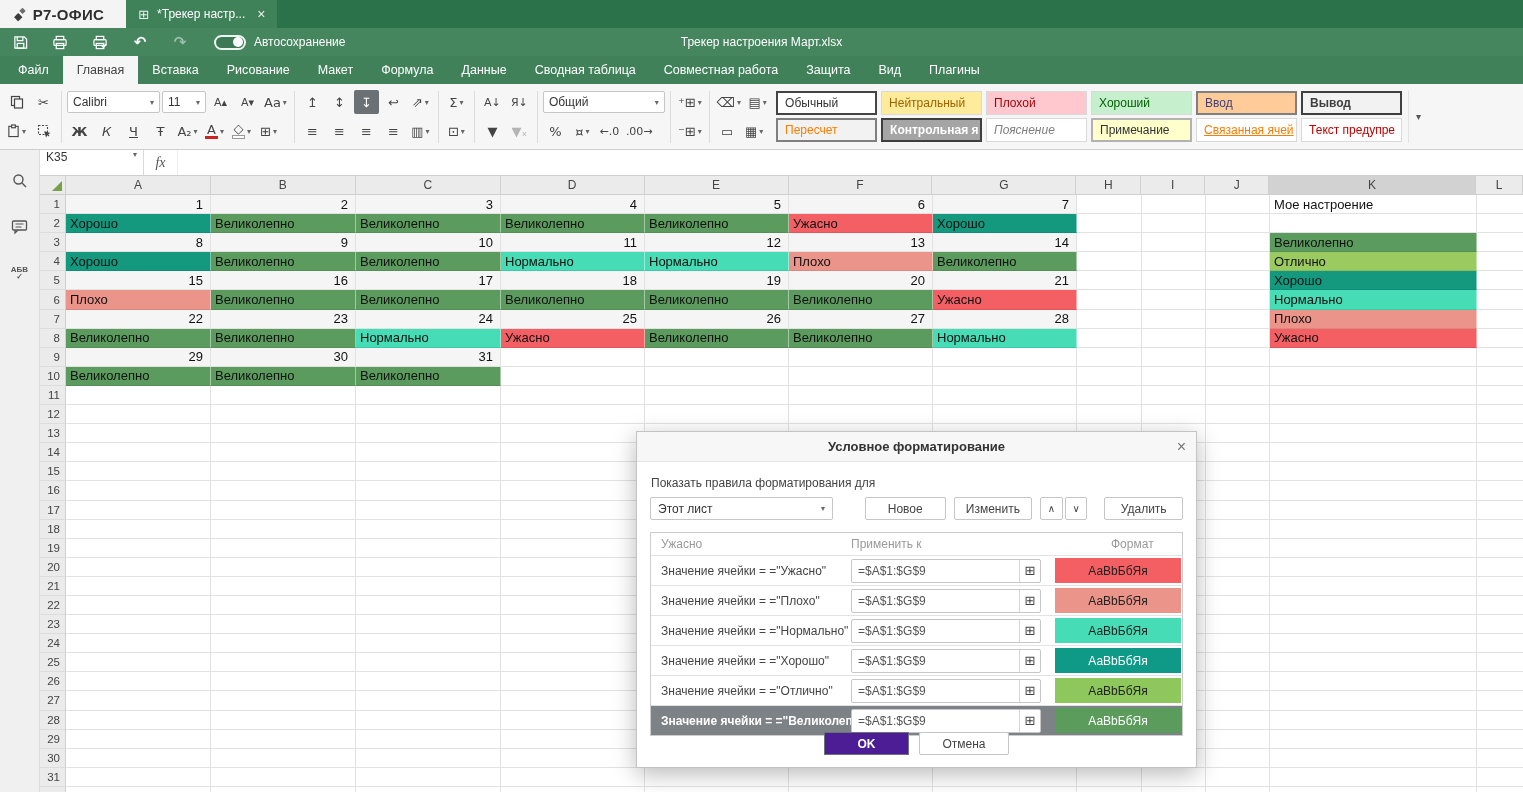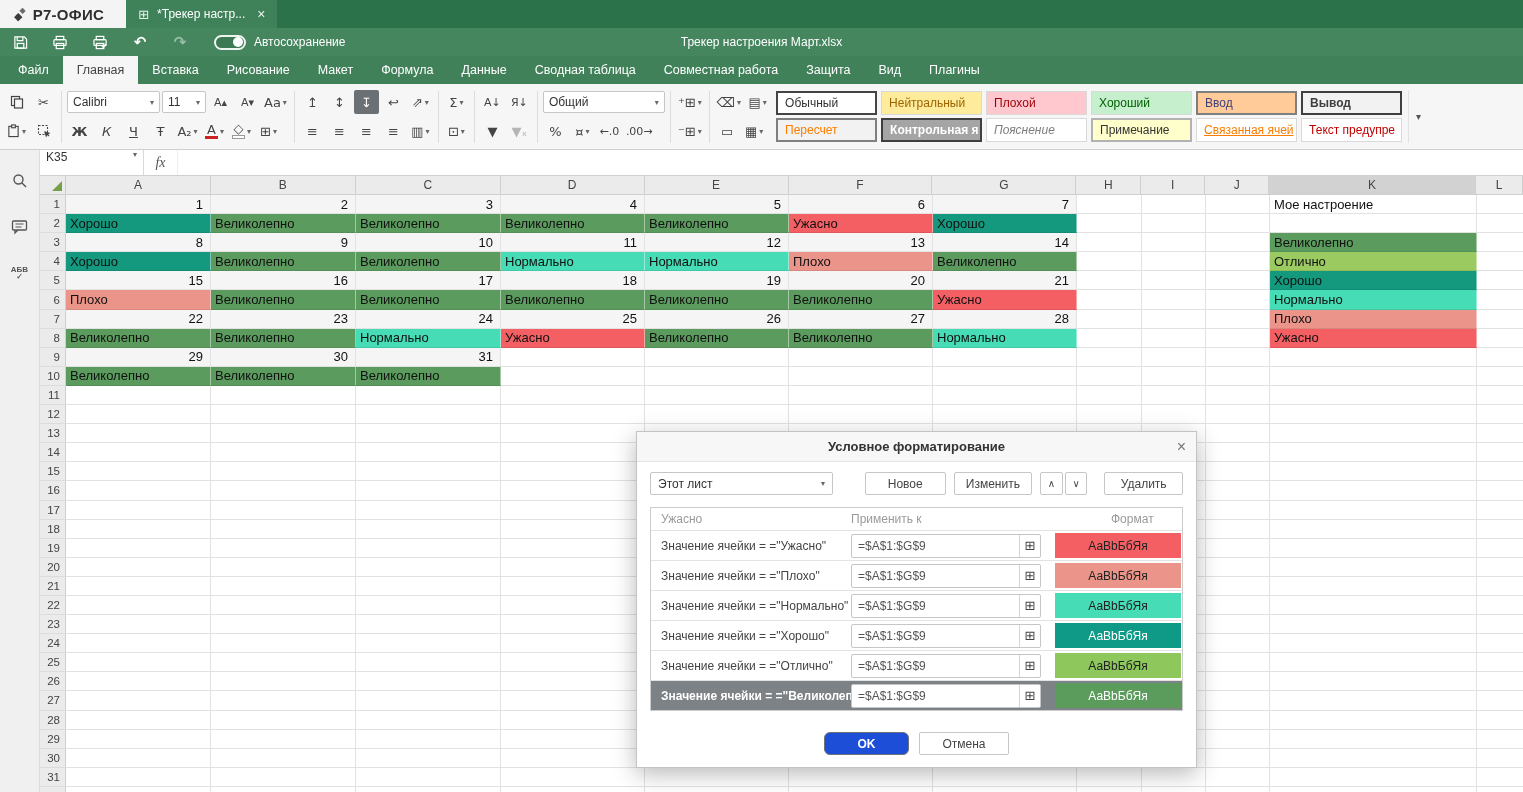--- a/index.html
+++ b/index.html
@@ -107,21 +107,21 @@
   .rh-format { flex:1; padding-left:58px; }
   .rule-row { height:30px; display:flex; align-items:center; border-top:1px solid #e3e3e3; background:#fff; cursor:pointer; }
   .rule-row.sel { background:#7d8287; }
   .rule-text { width:200px; padding-left:10px; font-size:12px; color:#444; white-space:nowrap; overflow:hidden; }
   .rule-row.sel .rule-text { color:#fff; font-weight:bold; }
   .range-wrap { width:190px; height:24px; display:flex; border:1px solid #c6c6c6; background:#fff; border-radius:2px; }
   .range-input { flex:1; border:none; outline:none; font-size:12px; color:#555; padding:0 6px; font-family:"Liberation Sans",sans-serif; background:transparent; }
   .range-pick { width:24px; border-left:1px solid #d5d5d5; display:flex; align-items:center; justify-content:center; font-family:"DejaVu Sans",sans-serif; font-size:13px; color:#444; cursor:pointer; }
   .swatch { margin-left:14px; width:126px; height:25px; display:flex; align-items:center; justify-content:center; font-size:12px; }
   .dlg-footer { position:absolute; left:0; right:0; bottom:12px; display:flex; justify-content:center; gap:10px; }
-  .btn-ok { width:85px; height:23px; background:#1d4ed8; border:1px solid #6d7276; color:#fff; font-weight:bold; font-size:12px; display:flex; align-items:center; justify-content:center; cursor:pointer; border-radius:6px; }
+  .btn-ok { width:85px; height:23px; background:#4c1d95; border:1px solid #6d7276; color:#fff; font-weight:bold; font-size:12px; display:flex; align-items:center; justify-content:center; cursor:pointer; border-radius:0; }
   .btn-cancel { width:90px; height:23px; background:#fff; border:1px solid #c6c6c6; font-size:12px; color:#444; display:flex; align-items:center; justify-content:center; cursor:pointer; border-radius:2px; }
 </style>
 </head>
 <body>
 
 <div id="app">
 
   <div class="tabstrip">
     <div class="app-tab">
       <span class="app-logo">
@@ -916,20 +916,21 @@
         <div class="cell" style="width: 47px;"></div>
       </div>
     </div>
 
   <div class="dialog">
     <div class="dlg-title">
       <span>Условное форматирование</span>
       <span class="dlg-close">×</span>
     </div>
     <div class="dlg-body">
+      <div class="dlg-label">Показать правила форматирования для</div>
       <div class="dlg-controls">
         <div class="dlg-select">
           <span class="val">Этот лист</span>
             <span class="caret">▾</span>
         </div>
         <div class="dlg-btn btn-new">Новое</div>
         <div class="dlg-btn btn-edit">Изменить</div>
         <div class="dlg-btn btn-up">∧</div>
         <div class="dlg-btn btn-down">∨</div>
         <div class="dlg-btn btn-del">Удалить</div>

